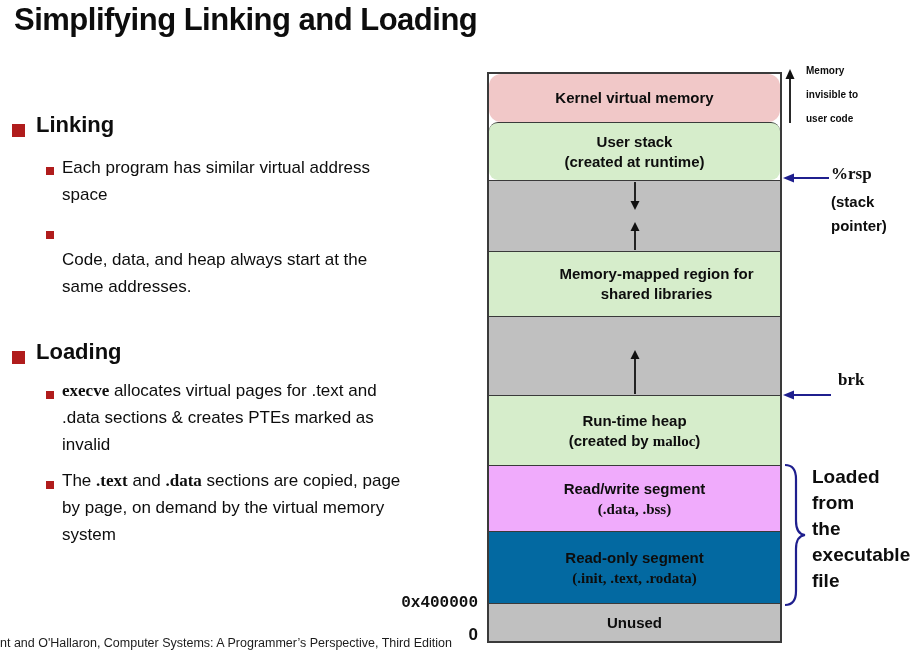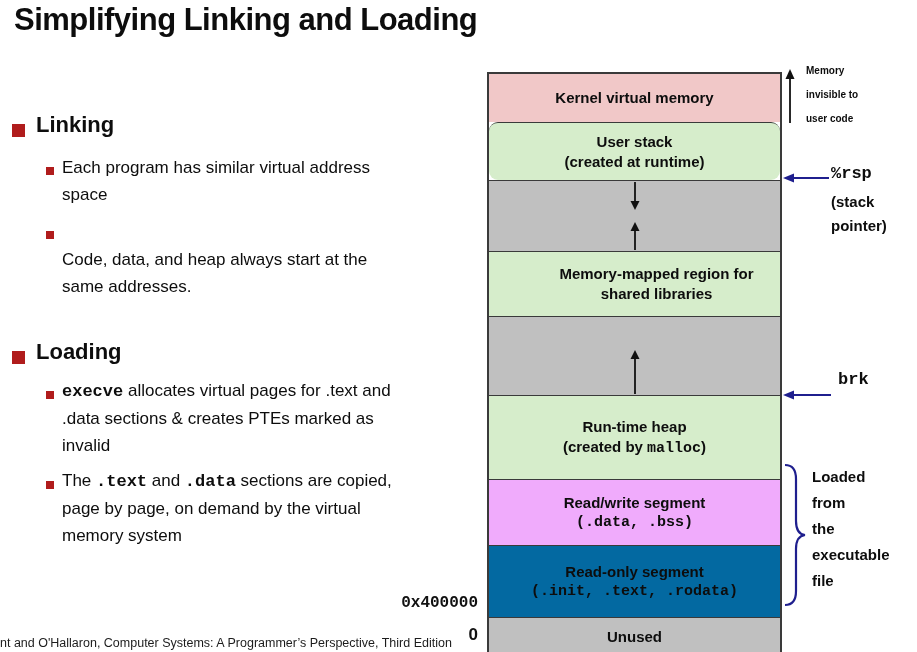--- a/index.html
+++ b/index.html
@@ -11,21 +11,21 @@
   
   .title {
     position:absolute; left:14px; top:2px;
     font-size:31px; font-weight:bold; letter-spacing:-0.5px; color:#0d0d0d;
   }
   
   .h1-bullet { position:absolute; width:13px; height:13px; background:#b01c1c; }
   .h1 { position:absolute; font-size:22px; font-weight:bold; color:#0d0d0d; }
   .h2-bullet { position:absolute; width:8px; height:8px; background:#b01c1c; }
   .body-text { position:absolute; font-size:17px; line-height:27px; color:#0d0d0d; width:332px; }
-  .mono { font-family:Liberation Mono, monospace; font-weight:bold;text-align:center; }
+  .mono { font-family:Liberation Serif, serif; font-weight:bold;text-align:center; }
   
   #linking-bullet { left:12px; top:124px; }
   #linking-h  { left:36px; top:112px; }
   #lk-b1-sq { left:46px; top:167px; }
   #lk-b1    { left:62px; top:154px; }
   #lk-b2-sq { left:46px; top:231px; }
   #lk-b2    { left:62px; top:218px;margin-top:28px; }
   #loading-bullet { left:12px; top:351px; }
   #loading-h  { left:36px; top:339px; }
   #ld-b1-sq { left:46px; top:391px; }
@@ -37,46 +37,46 @@
     position:absolute; left:487px; top:72px; width:295px;
     border:2px solid #3a3a3a;
   }
   .seg {
     position:relative; width:100%;
     display:flex; flex-direction:column; align-items:center; justify-content:center;
     text-align:center; font-size:15px; font-weight:bold; line-height:20px; color:#0d0d0d;
   }
   .seg + .seg { border-top:1.6px solid #3a3a3a; }
   .seg .mono { font-size:15px; }
-  .c-pink   { background:#f1c8c8; }
+  .c-pink   { background:#f1c8c8;border-radius:12px; }
   .c-green  { background:#d6edcb; }
   .c-gray   { background:#c0c0c0; }
   .c-lav    { background:#f0abfc; }
   .c-yellow { background:#0369a1; }
   #seg-kernel { height:48px; }
   #seg-stack  { height:58px;border-radius:9px; }
   #seg-gap1   { height:71px; }
   #seg-mmap   { height:65px;padding-left:44px; }
   #seg-gap2   { height:79px; }
-  #seg-heap   { height:84px; }
+  #seg-heap   { height:70px; }
   #seg-rw     { height:66px; }
   #seg-ro     { height:72px; }
   #seg-unused { height:38px; }
   .gap-arrow { position:absolute; left:50%; transform:translateX(-50%); }
   
   .ann { position:absolute; font-weight:bold; color:#0d0d0d; }
   #mem-invisible { left:806px; top:48px; font-size:10px; line-height:24px;margin-top:11px; }
   #rsp-arrow { position:absolute; left:783px; top:171px; }
   #rsp-label { left:831px; top:164px; font-size:17px; }
   #rsp-sub   { left:831px; top:190px; font-size:15px; line-height:24px; }
   #brk-arrow { position:absolute; left:783px; top:388px; }
   #brk-label { left:838px; top:370px; font-size:17px; }
   #kernel-arrow { position:absolute; left:782px; top:69px; }
   #brace { position:absolute; left:783px; top:463px; }
-  #loaded-from { left:812px; top:464px; font-size:15px; line-height:26px; }
+  #loaded-from { left:812px; top:464px; font-size:19px; line-height:26px; }
   
   #addr-start { position:absolute; left:368px; top:594px; width:110px; text-align:right;
                 font-size:16px; font-weight:bold;
                 font-family:"Liberation Mono","DejaVu Sans Mono",monospace; }
   #addr-zero  { position:absolute; left:368px; top:625px; width:110px; text-align:right;
                 font-size:17px; font-weight:bold; }
   
   #footer { position:absolute; left:0; top:636px; font-size:12.5px; color:#1c1c1c; }
   #page-num { position:absolute; left:868px; top:628px; width:42px; text-align:right;
               font-size:13px; font-weight:bold;margin-top:38px; }

